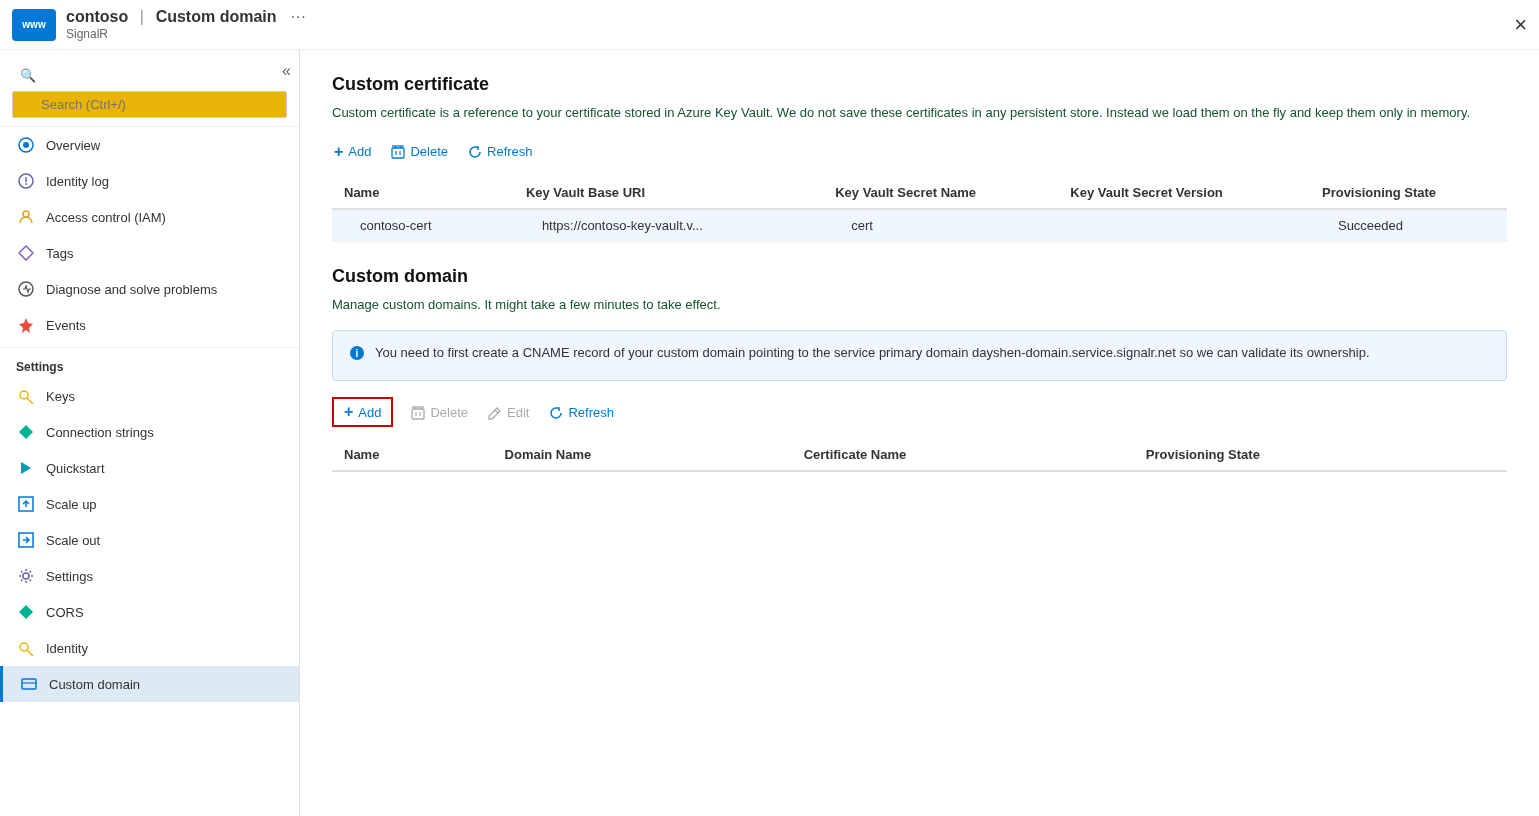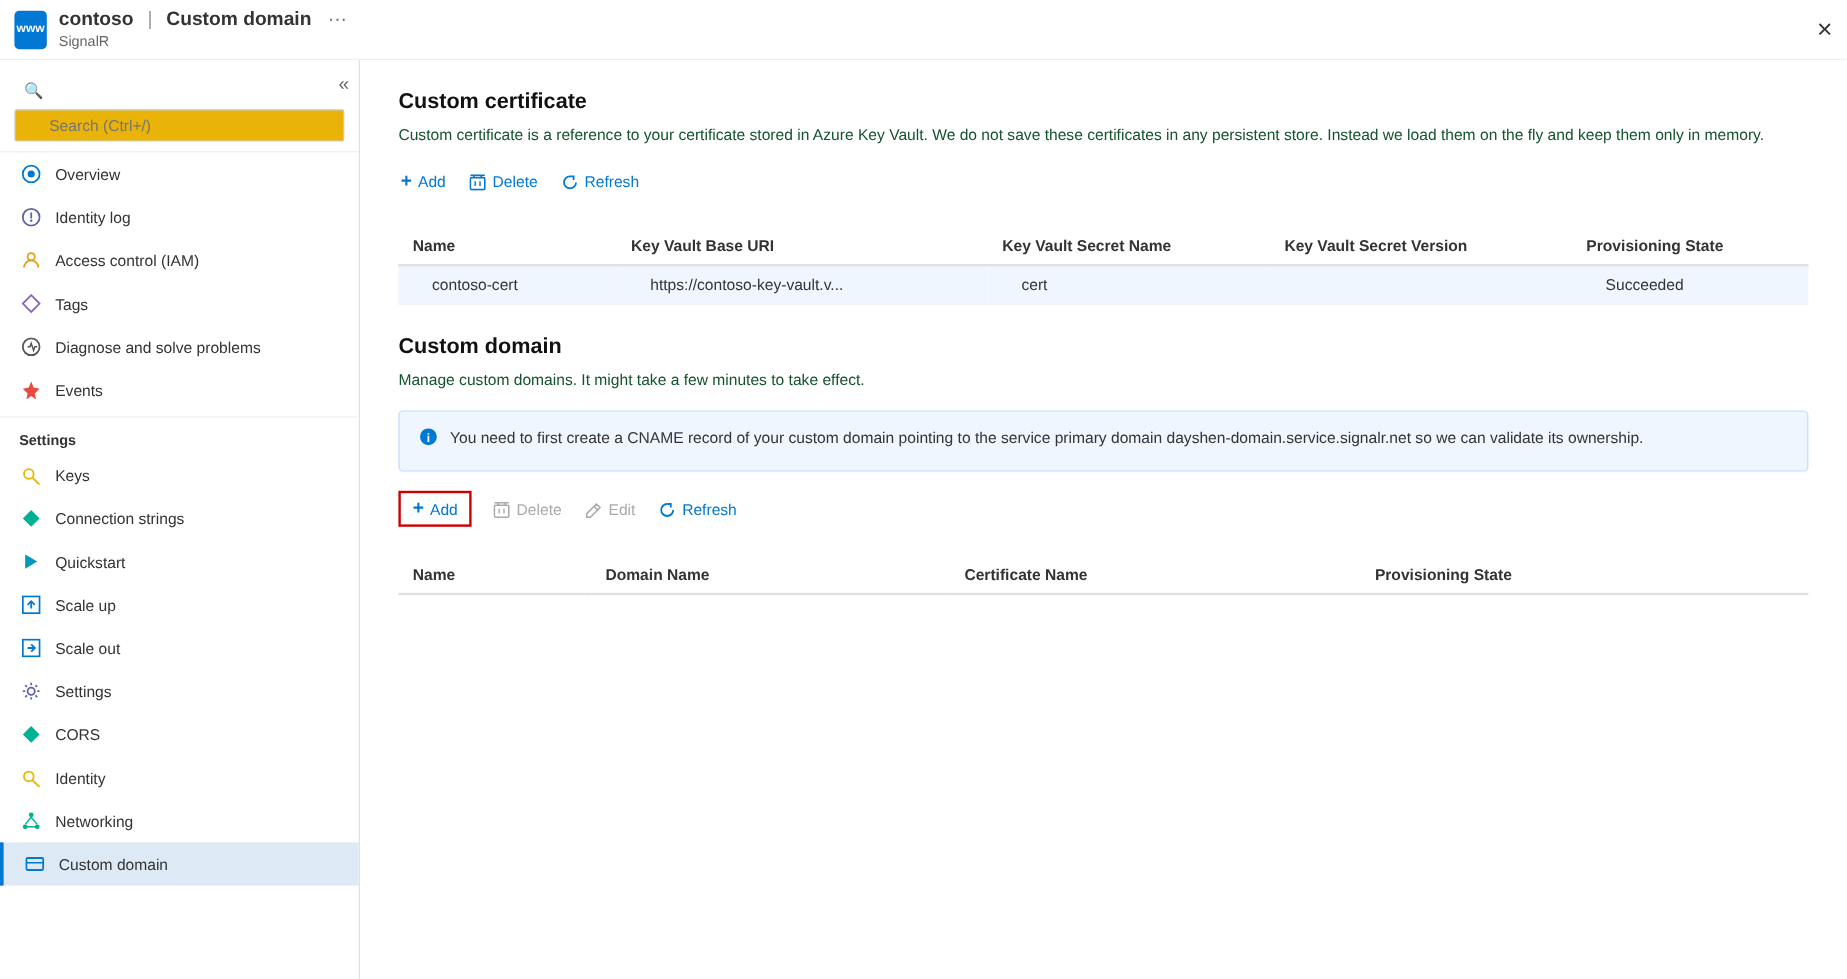--- a/index.html
+++ b/index.html
@@ -1,40 +1,40 @@
 <!DOCTYPE html>
 <html><head>
   <meta charset="utf-8">
   <style>
     * { box-sizing: border-box; margin: 0; padding: 0; }
     body { font-family: 'Segoe UI', Arial, sans-serif; font-size: 13px; color: #333; background: #fff; display: flex; flex-direction: column; height: 816px; overflow: hidden; }
     
     .top-bar { display: flex; align-items: center; padding: 8px 12px; border-bottom: 1px solid #eee; background: #fff; min-height: 50px; }
-    .top-bar-icon { width: 27px; height: 32px; background: #0078d4; border-radius: 4px; display: flex; align-items: center; justify-content: center; color: white; font-size: 10px; font-weight: bold; margin-right: 10px; flex-shrink: 0; }
+    .top-bar-icon { width: 44px; height: 32px; background: #0078d4; border-radius: 4px; display: flex; align-items: center; justify-content: center; color: white; font-size: 10px; font-weight: bold; margin-right: 10px; flex-shrink: 0; }
 
     .main-layout { display: flex; flex: 1; overflow: hidden; }
 
     .sidebar { width: 300px; border-right: 1px solid #e0e0e0; overflow-y: auto; background: #fff; flex-shrink: 0; position: relative; }
     .sidebar-search { padding: 8px 12px; border-bottom: 1px solid #eee; }
     .sidebar-search input { width: 100%; padding: 5px 10px 5px 28px; border: 1px solid #ccc; border-radius: 2px; font-size: 13px; background: #eab308; margin-top: 33px; }
 
     .sidebar-item { display: flex; align-items: center; padding: 8px 16px; cursor: pointer; color: #333; font-size: 13px; }
     .sidebar-item.active { background: #f0f8ff; border-left: 3px solid #0078d4; }
     .sidebar-item .item-icon { width: 20px; height: 20px; margin-right: 10px; display: flex; align-items: center; justify-content: center; flex-shrink: 0; }
     .sidebar-section-label { font-size: 12px; font-weight: 600; color: #333; padding: 12px 16px 4px; border-top: 1px solid #eee; margin-top: 4px; }
 
     .content { flex: 1; overflow-y: auto; padding: 24px 32px; background: #fff; }
     .section-title { font-size: 18px; font-weight: 600; color: #111; margin-bottom: 8px; }
     .section-desc { font-size: 13px; color: #14532d; margin-bottom: 16px; line-height: 1.5; }
     
     .toolbar { display: flex; align-items: center; gap: 16px; margin-bottom: 12px; }
     .toolbar-btn { display: flex; align-items: center; gap: 5px; color: #0078d4; background: none; border: none; cursor: pointer; font-size: 13px; padding: 4px 2px; }
     .toolbar-btn.disabled { color: #aaa; cursor: default; }
 
-    .data-table { width: 100%; border-collapse: collapse; margin-bottom: 24px; margin-top: 24px; }
+    .data-table { width: 100%; border-collapse: collapse; margin-bottom: 24px; }
     .data-table th { text-align: left; padding: 8px 12px; font-weight: 600; font-size: 13px; color: #333; border-bottom: 2px solid #e0e0e0; }
     .data-table td { padding: 8px 28px; font-size: 13px; color: #333; border-bottom: 1px solid #f0f0f0; }
     .data-table tr:nth-child(even) { background: #fafafa; }
     .data-table tr.selected { background: #f0f6ff; }
 
     .info-box { background: #eff6ff; border: 1px solid #bfdbfe; border-radius: 4px; padding: 12px 16px; margin-bottom: 16px; display: flex; align-items: flex-start; gap: 10px; font-size: 13px; color: #333; line-height: 1.5; }
     .info-icon { color: #0078d4; font-size: 16px; flex-shrink: 0; margin-top: 1px; }
   </style>
 </head>
 <body>
@@ -199,33 +199,20 @@
     <div class="sidebar-item">
       <span class="item-icon">
         <svg width="16" height="16" viewBox="0 0 16 16">
             <circle cx="6" cy="7" r="4" fill="none" stroke="#e6b800" stroke-width="1.5"></circle>
             <line x1="9" y1="10" x2="15" y2="16" stroke="#e6b800" stroke-width="1.5"></line>
           </svg>
       </span>
       <span>Identity</span>
     </div>
 
-    <div class="sidebar-item">
-      <span class="item-icon">
-        <svg width="16" height="16" viewBox="0 0 16 16">
-            <circle cx="8" cy="3" r="2" fill="#00b294"></circle>
-            <circle cx="3" cy="13" r="2" fill="#00b294"></circle>
-            <circle cx="13" cy="13" r="2" fill="#00b294"></circle>
-            <line x1="8" y1="5" x2="3" y2="11" stroke="#00b294" stroke-width="1.2"></line>
-            <line x1="8" y1="5" x2="13" y2="11" stroke="#00b294" stroke-width="1.2"></line>
-            <line x1="3" y1="13" x2="13" y2="13" stroke="#00b294" stroke-width="1.2"></line>
-          </svg>
-      </span>
-      <span>Networking</span>
-    </div>
 
     <div class="sidebar-item active" style="background:#dde9f5;border-left:3px solid #0078d4;">
       <span class="item-icon">
         <svg width="16" height="16" viewBox="0 0 16 16">
             <rect x="1" y="3" width="14" height="10" rx="1" fill="none" stroke="#0078d4" stroke-width="1.5"></rect>
             <line x1="1" y1="7" x2="15" y2="7" stroke="#0078d4" stroke-width="1.2"></line>
           </svg>
       </span>
       <span>Custom domain</span>
     </div>

